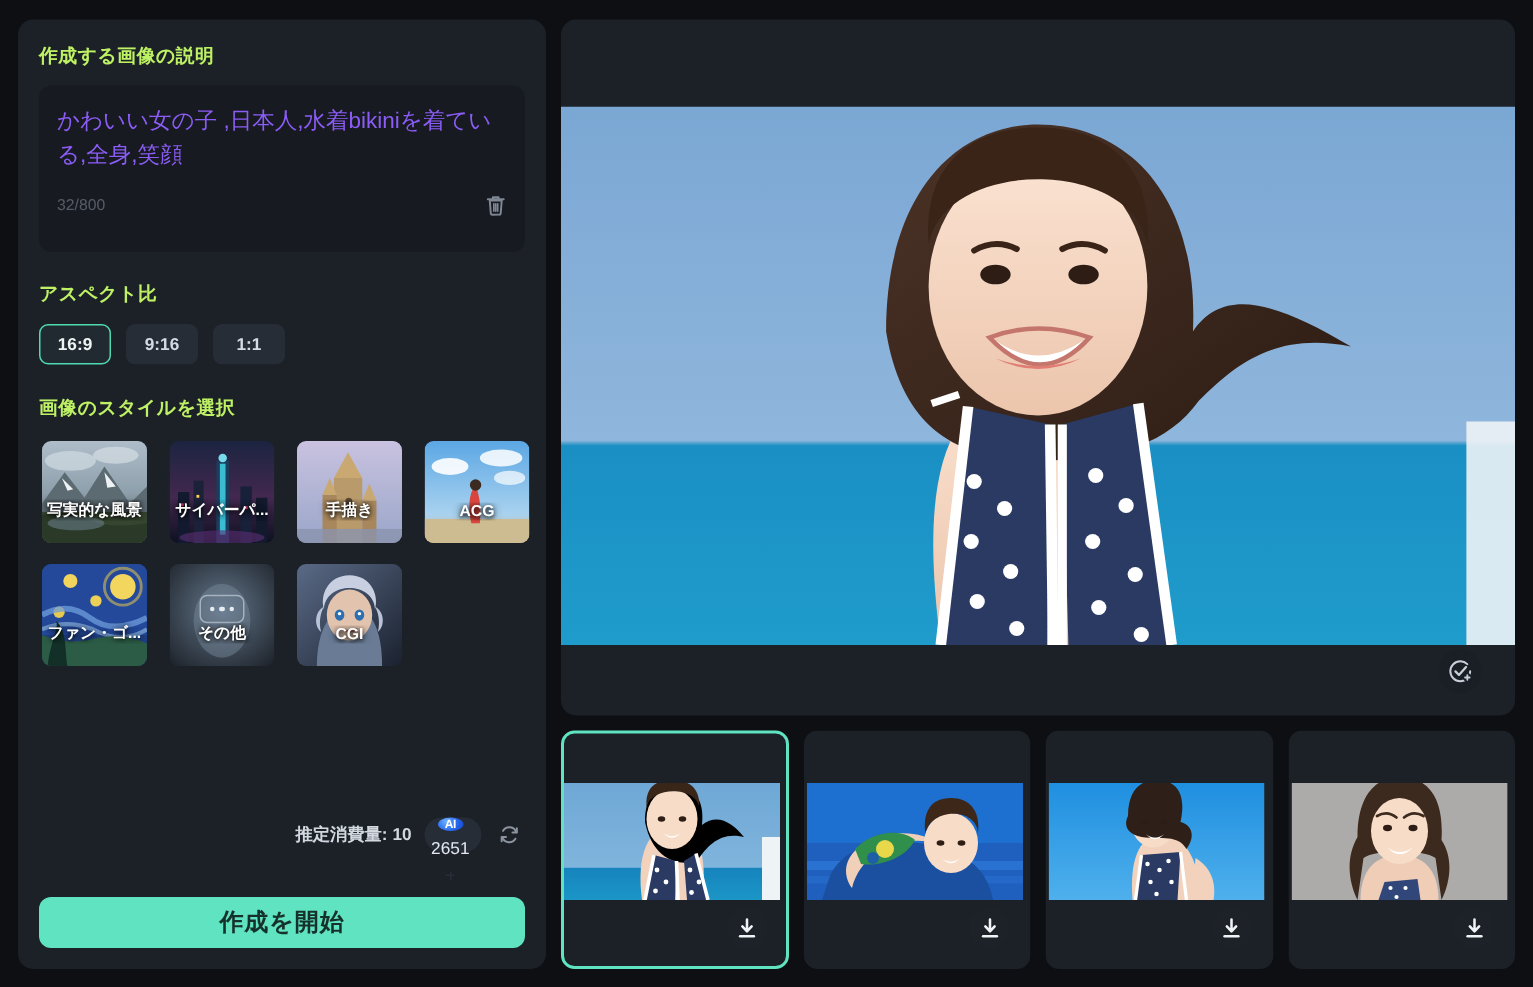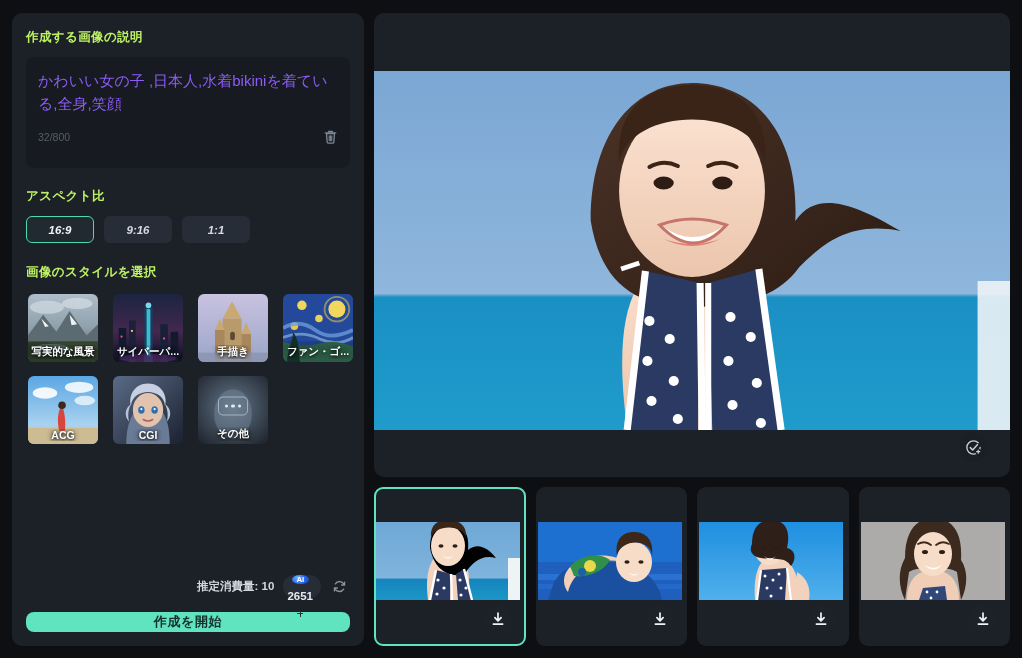--- a/index.html
+++ b/index.html
@@ -62,30 +62,29 @@
   .char-count { font-size: 10.5px; color: #565d68; }
   .trash-btn {
     width: 20px; height: 20px;
     display: flex; align-items: center; justify-content: center;
     cursor: pointer;
   }
 
   
   .aspect-row { display: flex; gap: 10px; margin-bottom: 21px; }
   .aspect-chip {
-    width: 68px; height: 27px;
+    width: 48px; height: 27px;
     border-radius: 6px;
     background: #272d36;
     color: #d6dbe3;
     font-size: 11.5px;
     font-weight: bold;
     display: flex; align-items: center; justify-content: center;
     cursor: pointer;
     border: 1px solid transparent;
-    font-style: italic;
   }
   .aspect-chip.active {
     border: 1px solid #4fd9b0;
     background: #222a31;
     color: #eef4f4;
   }
 
   
   .style-grid {
     display: grid;
@@ -97,21 +96,21 @@
     border-radius: 8px;
     position: relative;
     overflow: hidden;
     cursor: pointer;
     border: 2px solid transparent;
   }
   .style-tile.active { border-color: #5fe3c0; }
   .tile-art { position: absolute; inset: 0; }
   .tile-label {
     position: absolute;
-    left: 0; right: 0; bottom: 3px;
+    left: 0; right: 0; bottom: 15px;
     text-align: center;
     font-size: 10.5px;
     font-weight: bold;
     color: #ffffff;
     text-shadow: 0 1px 3px rgba(0,0,0,.95), 0 0 6px rgba(0,0,0,.8);
     white-space: nowrap;
     overflow: hidden;
   }
   .dots-badge {
     position: absolute;
@@ -124,21 +123,21 @@
   }
   .dots-badge i { width: 3.5px; height: 3.5px; border-radius: 50%; background:#e6ecf2; display:block; }
 
   
   .left-footer { margin-top: auto; }
   .cost-row {
     display: flex;
     align-items: center;
     justify-content: flex-end;
     gap: 9px;
-    margin-bottom: 14px;
+    margin-bottom: 30px;
     padding-right: 2px;
   }
   .cost-text { font-size: 11.5px; color: #d2d8e0; font-weight: bold; }
   .credit-pill {
     display: flex; align-items: center; gap: 6px;
     background: #272d36;
     border-radius: 13px;
     height: 23px;
     padding: 0 8px 0 4px;
     cursor: pointer;
@@ -146,39 +145,39 @@
   }
   .ai-gem {
     width: 17px; height: 17px;
     border-radius: 50%;
     background: radial-gradient(circle at 32% 28%, #6fb2ff 0%, #2a6ef0 48%, #1743c8 100%);
     color: #fff;
     font-size: 8px; font-weight: bold;
     display: flex; align-items: center; justify-content: center;
     letter-spacing: -.3px;
   }
-  .credit-num { font-size: 11.5px; color: #e4e9f0; font-weight: bold; }
+  .credit-num { font-size: 11.5px; color: #e4e9f0; font-weight: normal; }
   .plus-circle {
     width: 11px; height: 11px; border-radius: 50%;
     background: #cfd6df; position: relative;
   }
   .plus-circle::before, .plus-circle::after {
     content:""; position:absolute; background:#272d36;
   }
   .plus-circle::before { left:2.5px; top:5px; width:6px; height:1.4px; }
   .plus-circle::after  { top:2.5px; left:4.8px; width:1.4px; height:6px; }
   .refresh-btn { width: 18px; height: 18px; cursor: pointer; display:flex; align-items:center; justify-content:center; }
 
   .create-btn {
     width: 100%;
-    height: 20px;
+    height: 34px;
     border-radius: 8px;
     background: #5fe3c0;
     color: #16312b;
-    font-size: 13px;
+    font-size: 16px;
     font-weight: bold;
     letter-spacing: .6px;
     display: flex; align-items: center; justify-content: center;
     border: none;
     cursor: pointer;
     font-family: inherit;
   }
 
   
   .right-col { flex: 1; display: flex; flex-direction: column; gap: 10px; min-width: 0; }
@@ -327,20 +326,40 @@
           <rect x="26" y="26" width="20" height="46" fill="#b99a6a"></rect>
           <rect x="18" y="38" width="10" height="34" fill="#a8875c"></rect>
           <rect x="46" y="42" width="10" height="30" fill="#a8875c"></rect>
           <path d="M26 26 L36 8 L46 26Z" fill="#c9a971"></path>
           <path d="M18 38 L23 26 L28 38Z" fill="#c9a971"></path>
           <path d="M46 42 L51 30 L56 42Z" fill="#c9a971"></path>
           <rect x="34" y="40" width="5" height="9" rx="2.5" fill="#5d4a32"></rect>
           <rect y="62" width="74" height="10" fill="#8a93ae" opacity=".8"></rect>
         </svg>
         <div class="tile-label">手描き</div>
+      </div>
+
+      <div class="style-tile">
+        <svg class="tile-art" viewBox="0 0 74 72" preserveAspectRatio="none">
+          <defs>
+              <linearGradient id="ag1" x1="0" y1="0" x2="0" y2="1">
+            <stop offset="0" stop-color="#5ba7e4"></stop>
+                <stop offset=".72" stop-color="#a9d2ef"></stop>
+                <stop offset="1" stop-color="#c9b48a"></stop>
+              </linearGradient>
+            </defs>
+          <rect width="74" height="72" fill="url(#ag1)"></rect>
+          <ellipse cx="18" cy="18" rx="13" ry="6" fill="#fff" opacity=".9"></ellipse>
+          <ellipse cx="54" cy="12" rx="15" ry="6" fill="#fff" opacity=".85"></ellipse>
+          <ellipse cx="60" cy="26" rx="11" ry="5" fill="#fff" opacity=".7"></ellipse>
+          <rect y="55" width="74" height="17" fill="#cdbb91"></rect>
+          <path d="M34 34 C31 40 31 50 33 58 L39 58 C40 49 39 40 37 34Z" fill="#d8453e"></path>
+          <circle cx="36" cy="31" r="4" fill="#3c2a20"></circle>
+        </svg>
+        <div class="tile-label">ACG</div>
       </div>
 
       <div class="style-tile">
         <svg class="tile-art" viewBox="0 0 74 72" preserveAspectRatio="none">
           <rect width="74" height="72" fill="#1f3f82"></rect>
           <path d="M0 0h74v50H0z" fill="#24499a"></path>
           <circle cx="57" cy="16" r="9" fill="#f2d65e"></circle>
           <circle cx="57" cy="16" r="13" fill="none" stroke="#e8c84f" stroke-width="2" opacity=".55"></circle>
           <circle cx="20" cy="12" r="5" fill="#f0d45c"></circle>
           <circle cx="38" cy="26" r="4" fill="#eccf56"></circle>
@@ -349,35 +368,34 @@
           <path d="M0 46 Q20 38 40 48 Q58 56 74 46" fill="none" stroke="#9bc3e8" stroke-width="3" opacity=".6"></path>
           <path d="M0 50 Q20 58 40 52 Q58 48 74 56 V72 H0Z" fill="#2c5c45"></path>
           <path d="M4 72 C6 54 12 46 10 40 C18 48 16 62 18 72Z" fill="#123027"></path>
         </svg>
         <div class="tile-label">ファン・ゴ...</div>
       </div>
 
       <div class="style-tile">
         <svg class="tile-art" viewBox="0 0 74 72" preserveAspectRatio="none">
           <defs>
-              <linearGradient id="ag1" x1="0" y1="0" x2="0" y2="1">
-            <stop offset="0" stop-color="#5ba7e4"></stop>
-                <stop offset=".72" stop-color="#a9d2ef"></stop>
-                <stop offset="1" stop-color="#c9b48a"></stop>
-              </linearGradient>
-            </defs>
-          <rect width="74" height="72" fill="url(#ag1)"></rect>
-          <ellipse cx="18" cy="18" rx="13" ry="6" fill="#fff" opacity=".9"></ellipse>
-          <ellipse cx="54" cy="12" rx="15" ry="6" fill="#fff" opacity=".85"></ellipse>
-          <ellipse cx="60" cy="26" rx="11" ry="5" fill="#fff" opacity=".7"></ellipse>
-          <rect y="55" width="74" height="17" fill="#cdbb91"></rect>
-          <path d="M34 34 C31 40 31 50 33 58 L39 58 C40 49 39 40 37 34Z" fill="#d8453e"></path>
-          <circle cx="36" cy="31" r="4" fill="#3c2a20"></circle>
-        </svg>
-        <div class="tile-label">ACG</div>
+              <radialGradient id="og1" cx="50%" cy="45%" r="70%">
+            <stop offset="0" stop-color="#63768a"></stop>
+                <stop offset="1" stop-color="#20262e"></stop>
+              </radialGradient>
+            </defs>
+          <rect width="74" height="72" fill="url(#og1)"></rect>
+          <ellipse cx="37" cy="40" rx="20" ry="26" fill="#7b8c9e" opacity=".45"></ellipse>
+        </svg>
+        <div class="dots-badge">
+          <i></i>
+            <i></i>
+            <i></i>
+        </div>
+        <div class="tile-label">その他</div>
       </div>
 
       <div class="style-tile">
         <svg class="tile-art" viewBox="0 0 74 72" preserveAspectRatio="none">
           <defs>
               <linearGradient id="cgg" x1="0" y1="0" x2="1" y2="1">
             <stop offset="0" stop-color="#5a6a86"></stop>
                 <stop offset="1" stop-color="#1b2230"></stop>
               </linearGradient>
             </defs>
@@ -387,39 +405,20 @@
           <path d="M19 32 C20 12 54 12 55 32 C58 22 52 8 37 8 C22 8 16 22 19 32Z" fill="#c7cfe0"></path>
           <path d="M19 30 C12 34 12 44 17 48 C15 40 17 34 19 30Z" fill="#b9c2d6"></path>
           <path d="M55 30 C62 34 62 44 57 48 C59 40 57 34 55 30Z" fill="#b9c2d6"></path>
           <ellipse cx="30" cy="36" rx="3.4" ry="4" fill="#2e6fb0"></ellipse>
           <ellipse cx="44" cy="36" rx="3.4" ry="4" fill="#2e6fb0"></ellipse>
           <circle cx="30" cy="35" r="1.2" fill="#fff"></circle>
             <circle cx="44" cy="35" r="1.2" fill="#fff"></circle>
           <path d="M32 46 Q37 49 42 46" stroke="#a8635c" stroke-width="1.6" fill="none" stroke-linecap="round"></path>
         </svg>
         <div class="tile-label">CGI</div>
-      </div>
-
-      <div class="style-tile">
-        <svg class="tile-art" viewBox="0 0 74 72" preserveAspectRatio="none">
-          <defs>
-              <radialGradient id="og1" cx="50%" cy="45%" r="70%">
-            <stop offset="0" stop-color="#63768a"></stop>
-                <stop offset="1" stop-color="#20262e"></stop>
-              </radialGradient>
-            </defs>
-          <rect width="74" height="72" fill="url(#og1)"></rect>
-          <ellipse cx="37" cy="40" rx="20" ry="26" fill="#7b8c9e" opacity=".45"></ellipse>
-        </svg>
-        <div class="dots-badge">
-          <i></i>
-            <i></i>
-            <i></i>
-        </div>
-        <div class="tile-label">その他</div>
       </div>
 
     </div>
 
     <div class="left-footer">
       <div class="cost-row">
         <span class="cost-text">推定消費量: 10</span>
         <div class="credit-pill">
           <span class="ai-gem">AI</span>
           <span class="credit-num">2651</span>

